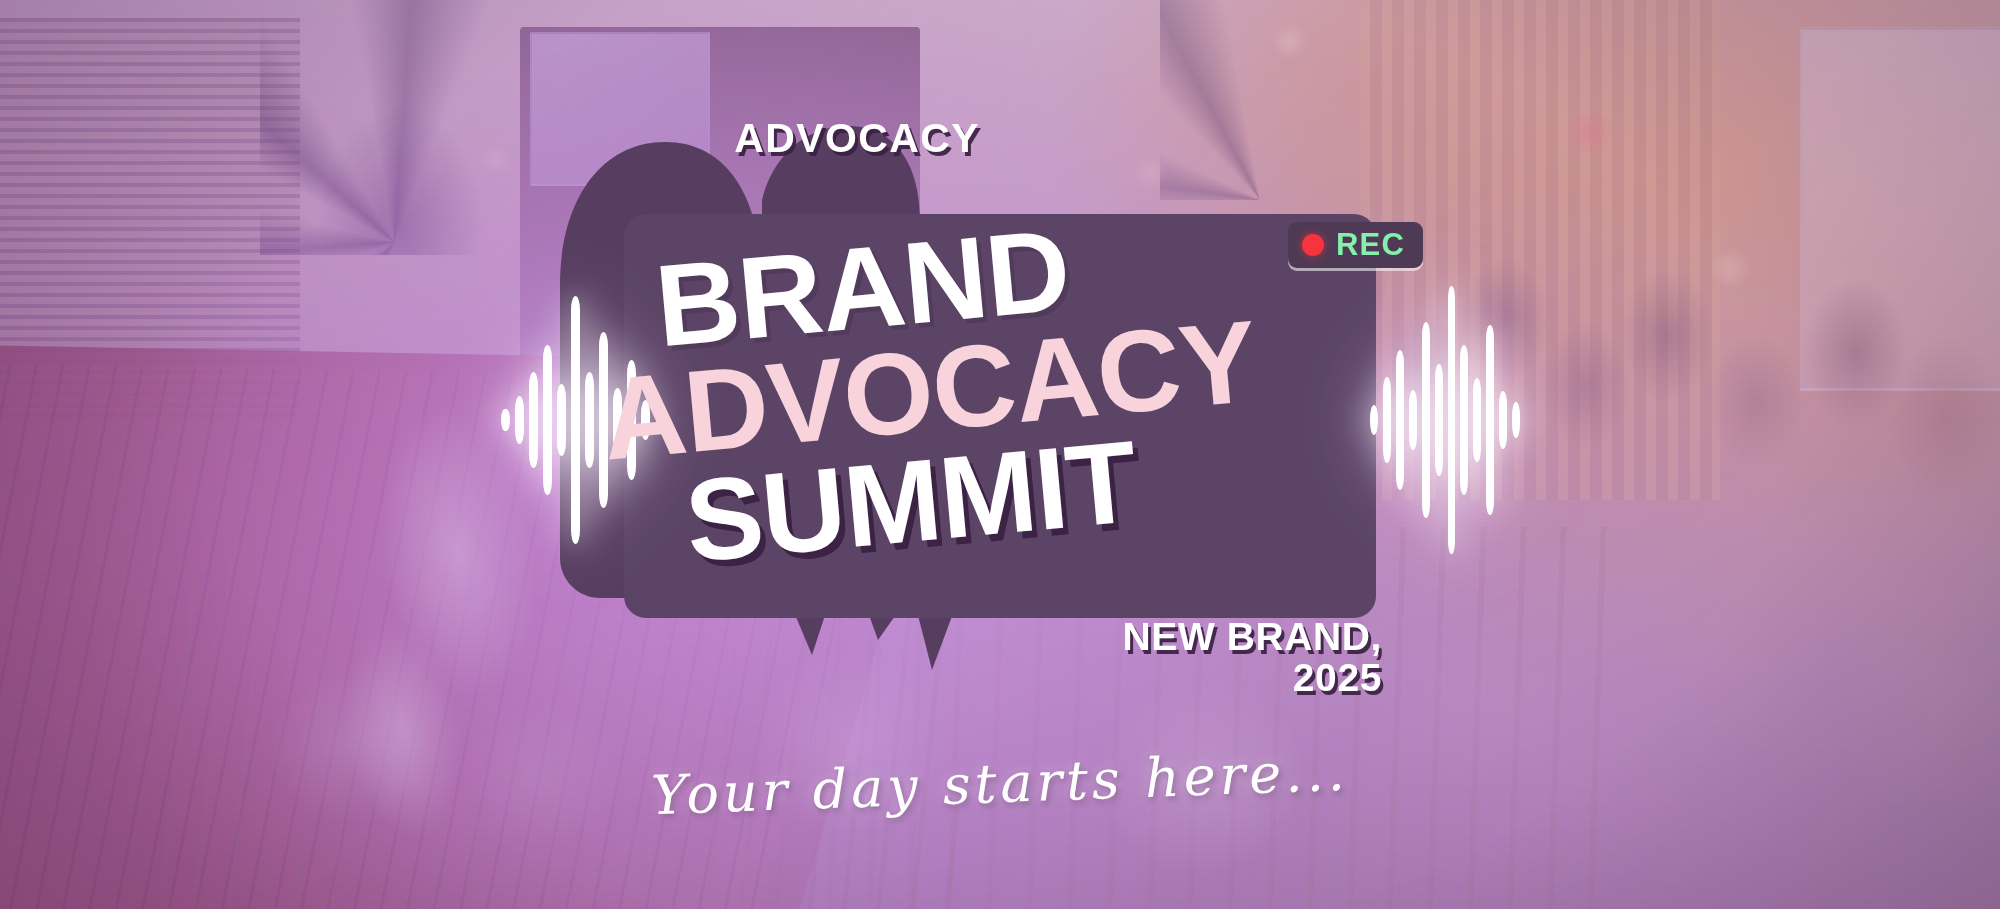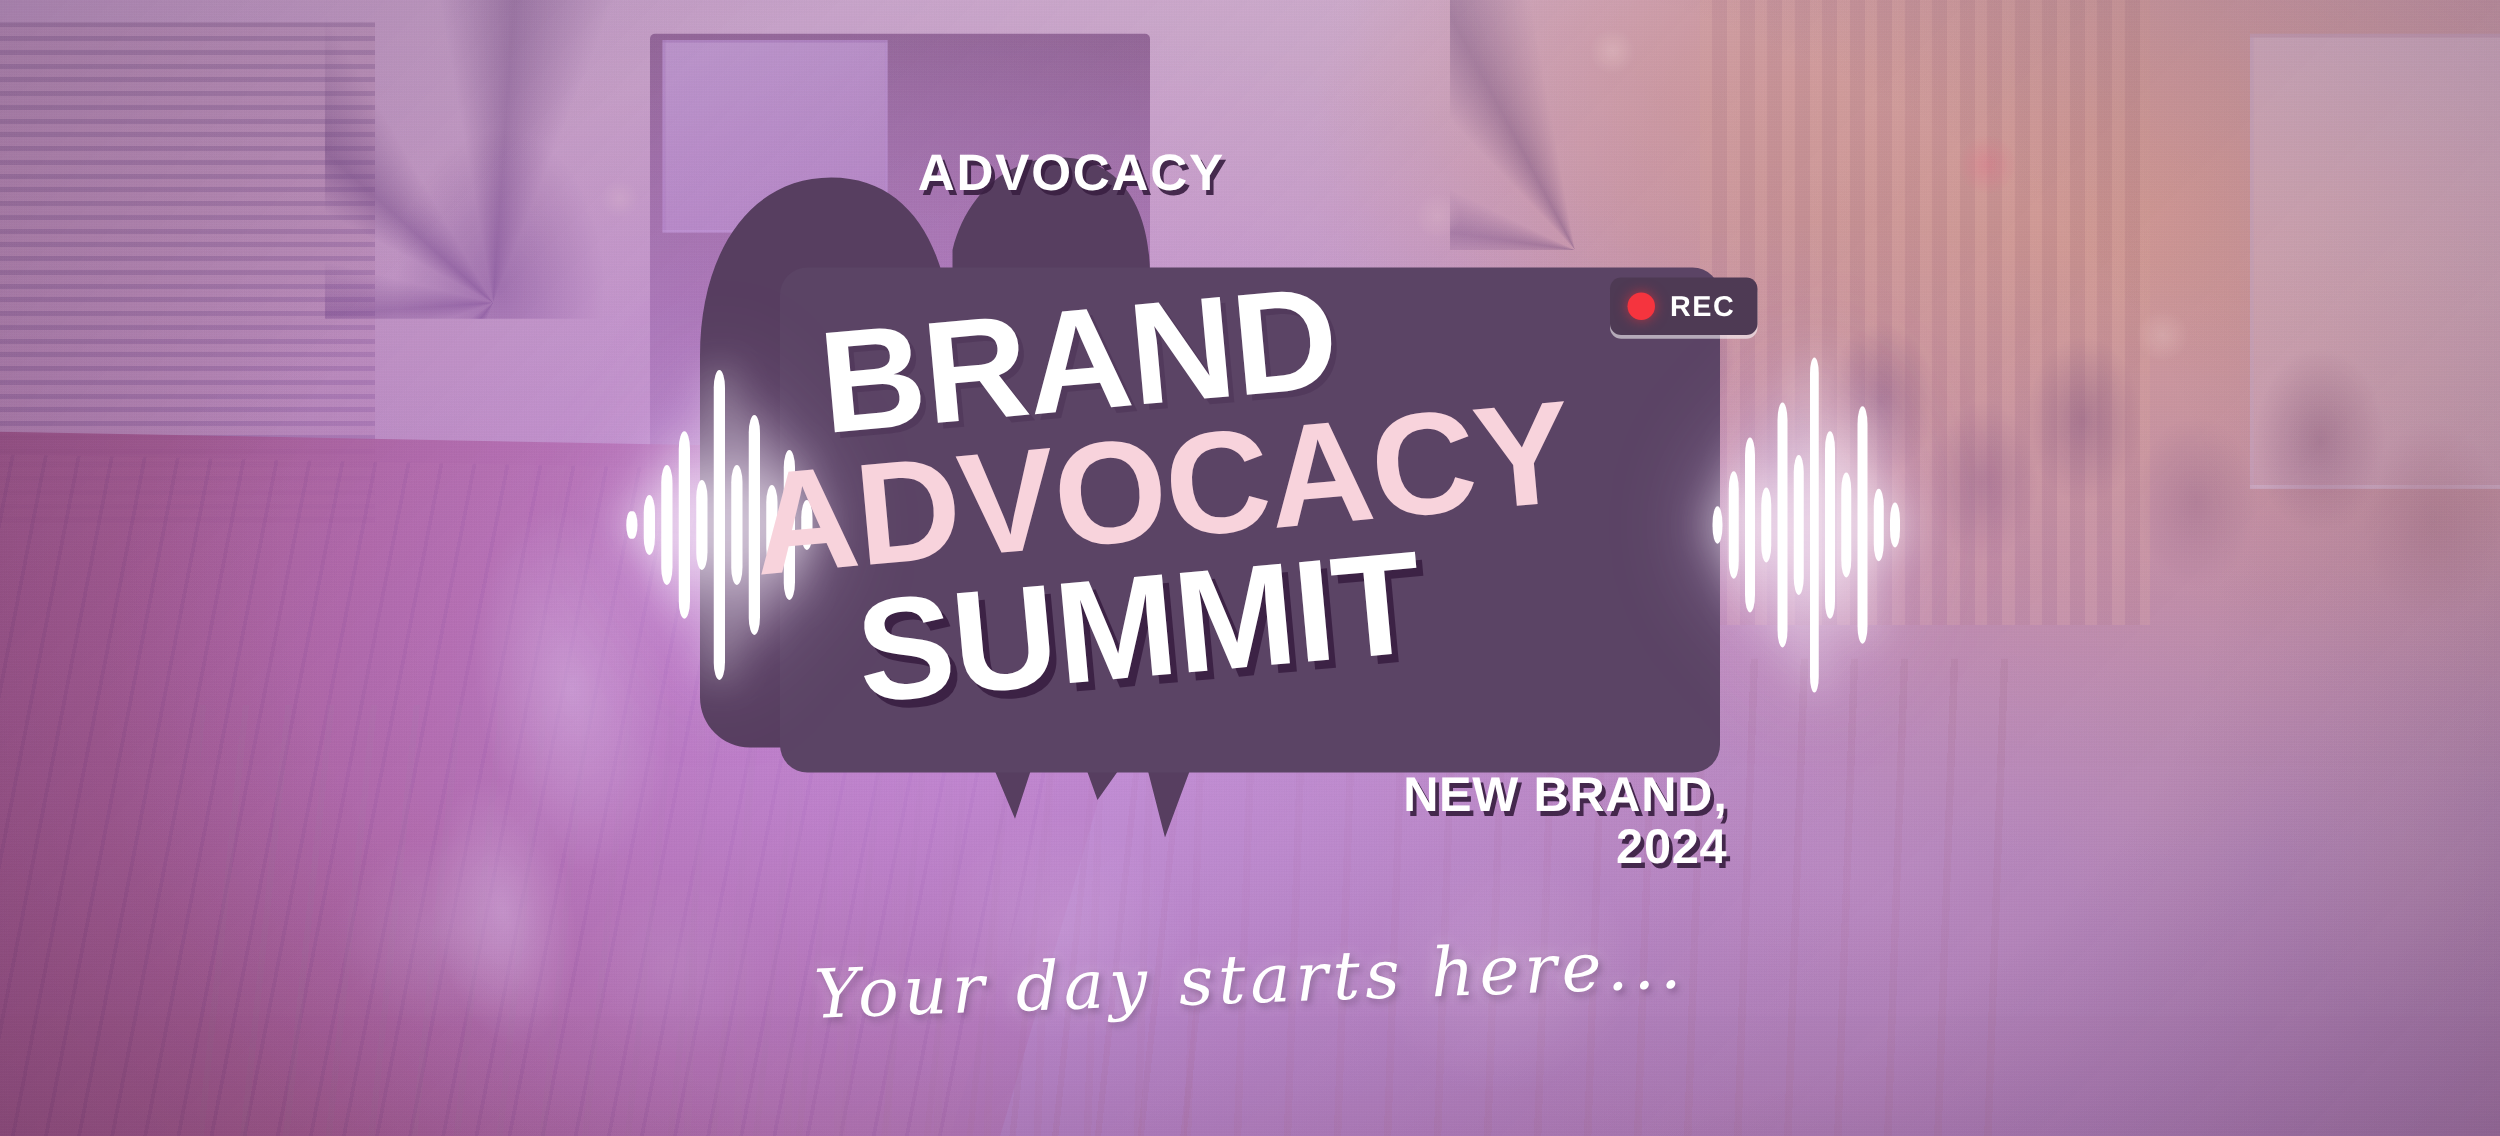--- a/index.html
+++ b/index.html
@@ -307,22 +307,22 @@
     background:#4e3a54;
     border-radius:9px;
     box-shadow:0 3px 0 rgba(255,255,255,.55);
   }
   #rec-dot {
     width:22px; height:22px; border-radius:50%;
     background:#f5343e;
     box-shadow:0 0 10px rgba(245,52,62,.6);
   }
   #rec-label {
-    color:#ffffff;
-    font-size:23px;
+    color:#86efac;
+    font-size:31px;
     font-weight:bold;
     letter-spacing:1.2px;
   }
 </style>
 </head>
 <body>
 
 <div id="stage">
 
   <div class="photo" aria-label="Purple-graded photo of a brand summit audience seated in a warmly lit venue with a panel stage on the left">
@@ -405,21 +405,21 @@
   </div>
 
   <div id="headline">
     <div class="line" id="line-brand">BRAND</div>
     <div class="line" id="line-advocacy">ADVOCACY</div>
     <div class="line" id="line-summit">SUMMIT</div>
   </div>
 
   <div id="location">
     <span>NEW BRAND,</span>
-    <span class="l2">2024</span>
+    <span class="l2">2025</span>
   </div>
 
   <div id="tagline">Your day starts here...</div>
 
   <div id="rec-badge">
     <span id="rec-dot"></span>
     <span id="rec-label">REC</span>
   </div>
 
 </div>

